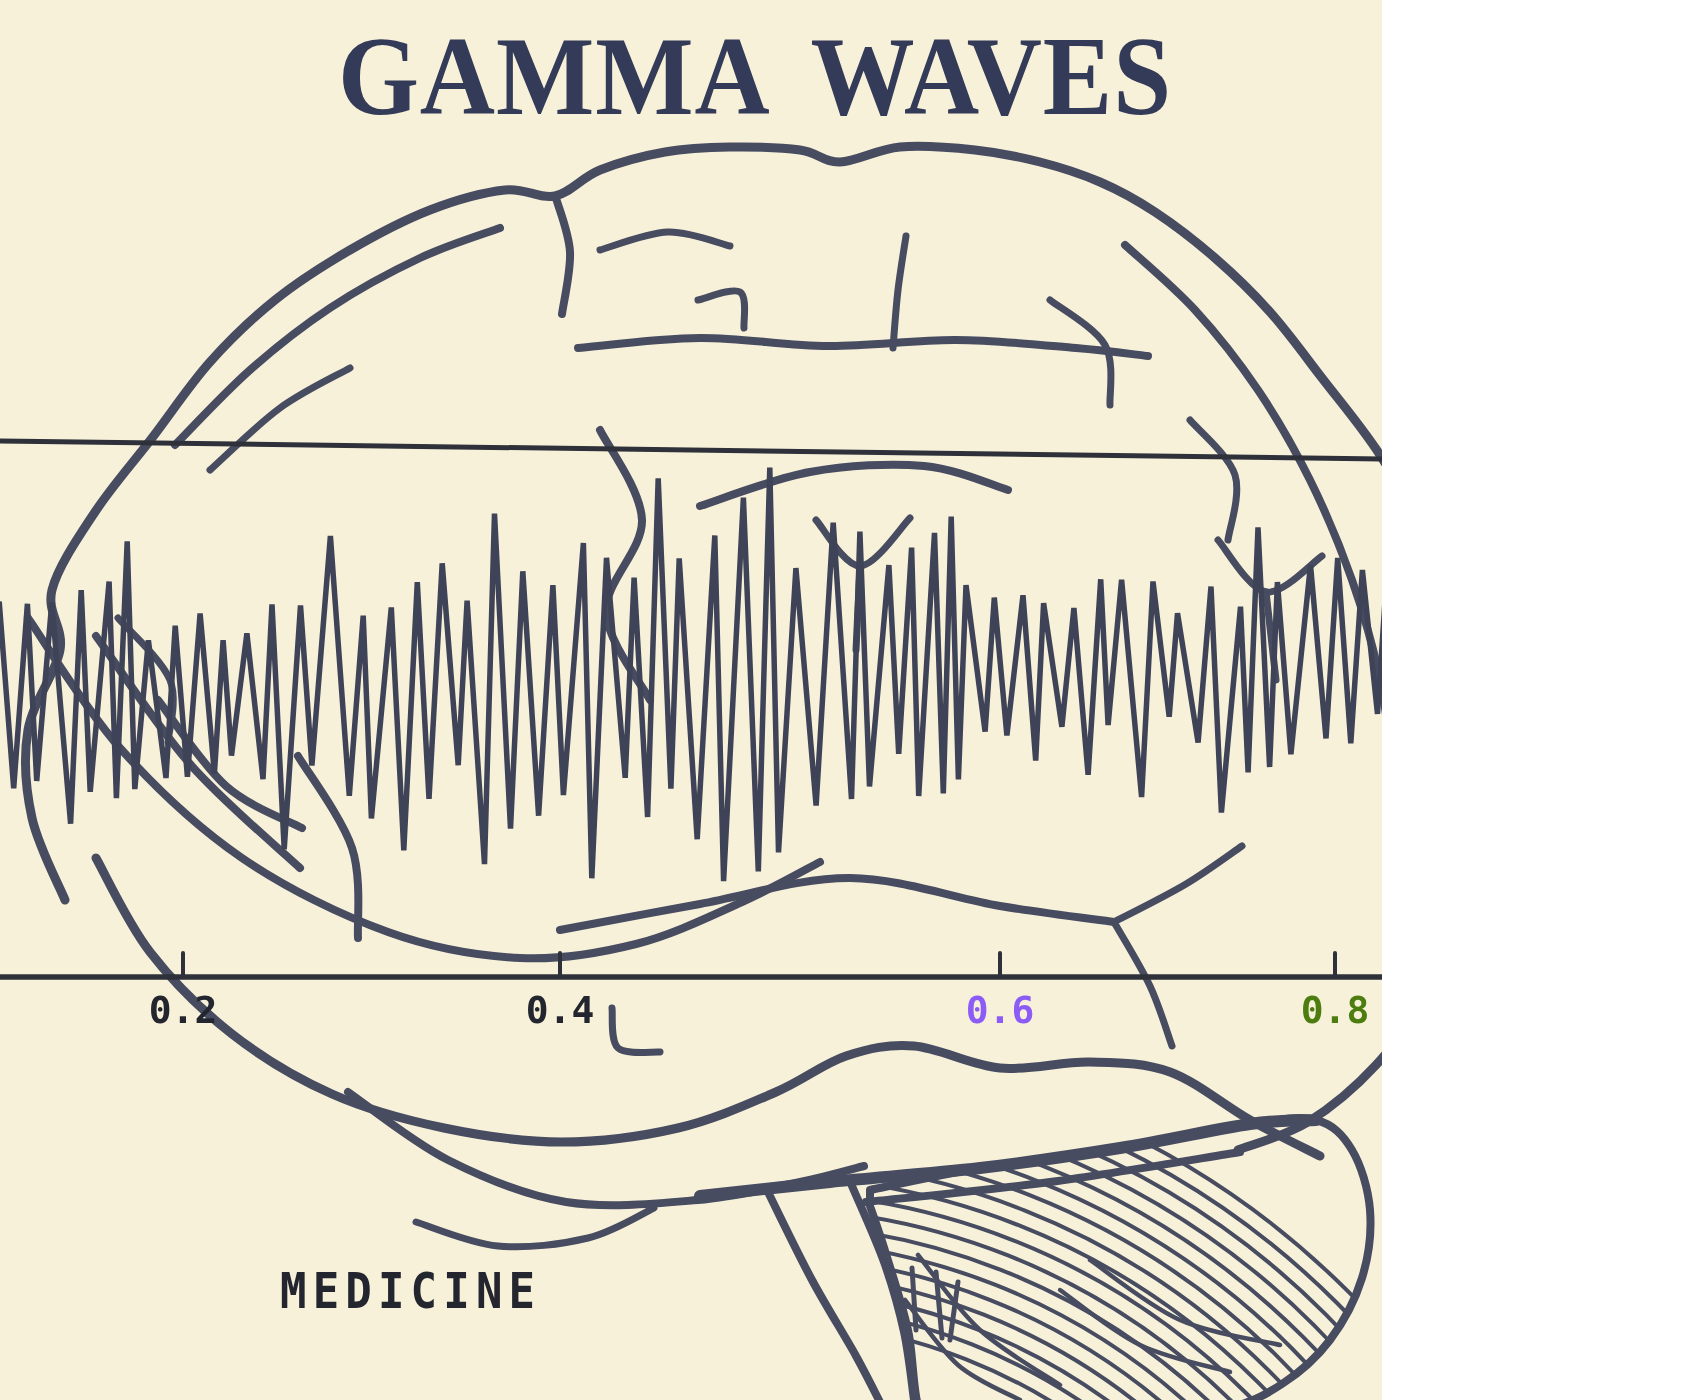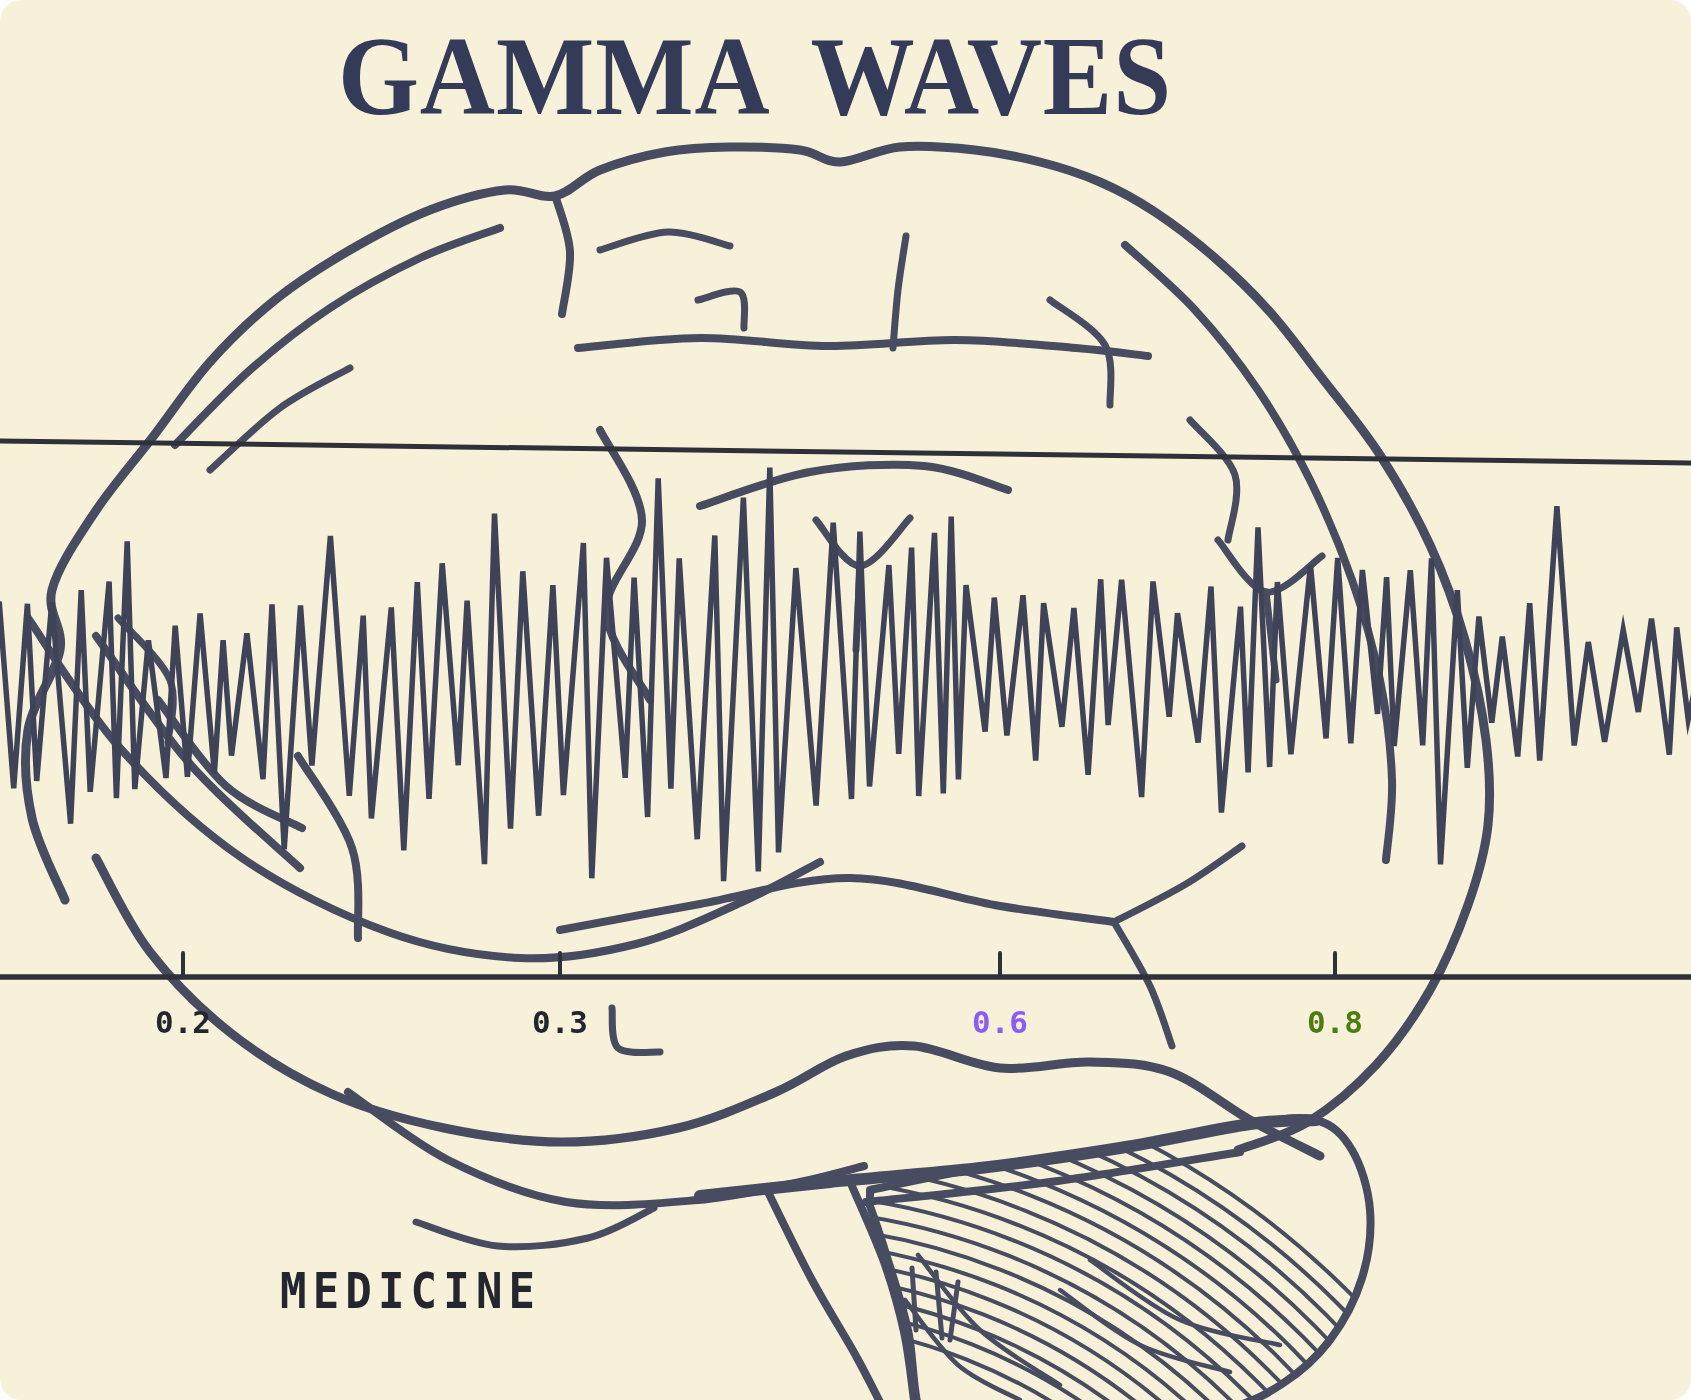--- a/index.html
+++ b/index.html
@@ -1,24 +1,24 @@
 <!DOCTYPE html>
 <html><head>
 <meta charset="utf-8">
 <style>
   html,body{margin:0;padding:0;}
-  .stage{position:relative;width:1691px;height:1400px;overflow:hidden;background:#f8f1da;border-radius:21px;}
+  .stage{position:relative;width:1382px;height:1400px;overflow:hidden;background:#f8f1da;}
   svg{position:absolute;left:0;top:0;}
   .title{position:absolute;left:755px;top:12px;transform:translateX(-50%) scaleX(0.93);
     font-family:"Liberation Serif",serif;font-weight:bold;font-size:112px;
     letter-spacing:1px;word-spacing:22px;white-space:nowrap;}
   .medicine{position:absolute;left:280px;top:1262px;transform:scaleX(0.88);transform-origin:left;
     font-family:"DejaVu Sans Mono",monospace;font-weight:bold;font-size:50px;letter-spacing:7px;}
   .tick-label{position:absolute;transform:translateX(-50%);top:988px;
-    font-family:"DejaVu Sans Mono",monospace;font-weight:bold;font-size:31px;margin-top:16px;}
+    font-family:"DejaVu Sans Mono",monospace;font-weight:bold;font-size:38px;}
 </style>
 </head>
 <body>
 
 <div class="stage" style="background: rgb(248, 241, 218);">
   <svg id="art" width="1691" height="1400" viewBox="0 0 1691 1400">
     <defs>
       <clipPath id="cbclip">
           <path id="cbclip-path" d="M 870 1190 C 888.3 1186.3 938.3 1175.0 980 1168 C 1021.7 1161.0 1075.0 1155.3 1120 1148 C 1165.0 1140.7 1217.3 1128.7 1250 1124 C 1282.7 1119.3 1299.0 1115.7 1316 1120 C 1333.0 1124.3 1343.0 1135.0 1352 1150 C 1361.0 1165.0 1368.3 1188.7 1370 1210 C 1371.7 1231.3 1368.7 1256.3 1362 1278 C 1355.3 1299.7 1343.3 1322.3 1330 1340 C 1316.7 1357.7 1300.0 1372.3 1282 1384 C 1264.0 1395.7 1252.3 1402.3 1222 1410 C 1191.7 1417.7 1140.3 1426.7 1100 1430 C 1059.7 1433.3 1009.3 1431.7 980 1430 C 950.7 1428.3 936.0 1436.7 924 1420 C 912.0 1403.3 914.3 1357.7 908 1330 C 901.7 1302.3 892.3 1274.7 886 1254 C 879.7 1233.3 872.7 1214.0 870 1206 Z"></path>
         </clipPath>
@@ -94,18 +94,18 @@
         <path d="M 1000 953 L 1000 975" fill="none" stroke="#2e3139" stroke-width="4" stroke-linecap="round" stroke-linejoin="round"></path>
         <path d="M 1335 953 L 1335 975" fill="none" stroke="#2e3139" stroke-width="4" stroke-linecap="round" stroke-linejoin="round"></path>
       </g>
     <g id="g-wave">
         <path d="M -15 700 L -0.8 601.6 L 13.7 788.4 L 27.4 603.8 L 36.7 780.9 L 51.8 602.5 L 70.6 823.7 L 81.2 590.0 L 90.2 791.8 L 109.1 581.6 L 116.4 798.2 L 127.2 541.4 L 134.8 789.1 L 148.4 640.3 L 166.0 778.0 L 175.2 625.6 L 187.4 776.7 L 200.1 613.5 L 214.4 773.4 L 223.1 640.1 L 231.5 755.6 L 246.9 633.3 L 263.0 779.1 L 272.0 604.3 L 284.2 849.2 L 300.5 605.5 L 311.9 765.6 L 330.4 536.0 L 349.3 795.9 L 363.2 615.6 L 371.4 818.5 L 391.3 607.4 L 403.8 850.4 L 417.3 582.1 L 429.0 798.9 L 442.2 563.3 L 458.2 765.2 L 467.1 600.7 L 484.5 864.1 L 494.5 513.6 L 510.5 828.6 L 522.8 571.3 L 538.6 815.7 L 552.9 585.1 L 563.4 795.0 L 583.4 543.0 L 591.8 878.3 L 606.5 557.8 L 625.2 777.8 L 634.1 577.7 L 647.6 817.0 L 658.2 478.3 L 670.9 788.7 L 679.2 558.4 L 697.2 839.2 L 714.8 535.5 L 723.6 881.2 L 743.4 497.7 L 758.3 871.5 L 769.8 467.5 L 778.5 852.4 L 795.9 568.1 L 816.1 805.5 L 833.2 522.6 L 851.5 799.0 L 859.9 531.7 L 869.5 786.4 L 888.9 565.1 L 898.7 753.8 L 911.6 547.7 L 918.7 796.0 L 934.5 532.8 L 943.3 793.3 L 951.2 516.6 L 958.4 779.5 L 966.0 585.1 L 985.1 731.6 L 994.3 597.6 L 1006.9 735.4 L 1023.0 595.2 L 1035.7 760.5 L 1043.6 603.1 L 1061.9 726.8 L 1073.9 608.0 L 1088.1 774.8 L 1100.7 579.3 L 1108.1 725.0 L 1121.6 579.8 L 1141.6 797.1 L 1153.0 581.5 L 1169.2 716.7 L 1177.5 613.1 L 1198.1 742.5 L 1211.0 586.6 L 1221.4 812.6 L 1240.5 606.7 L 1248.1 772.4 L 1258.0 527.4 L 1269.6 767.0 L 1277.4 582.0 L 1290.9 754.3 L 1310.5 565.0 L 1326.0 738.4 L 1337.7 557.9 L 1350.8 743.3 L 1362.4 570.0 L 1377.5 713.9 L 1386.6 577.1 L 1394.2 746.1 L 1410.3 570.2 L 1422.7 745.4 L 1431.5 558.5 L 1440.5 864.4 L 1457.3 590.1 L 1467.3 767.8 L 1478.9 616.5 L 1491.8 722.6 L 1502.3 636.5 L 1517.7 756.5 L 1529.7 603.2 L 1539.7 760.5 L 1556.9 506.2 L 1574.2 745.5 L 1588.3 642.0 L 1604.6 741.9 L 1623.2 630.0 L 1638.3 711.9 L 1651.5 618.7 L 1669.3 754.6 L 1676.7 627.3 L 1688.2 719.3 L 1702.2 655.3 L 1723.1 717.9" fill="none" stroke="#3f4357" stroke-width="5.5" stroke-linecap="round" stroke-linejoin="miter" stroke-miterlimit="6"></path>
       </g>
   </svg>
   <div class="title" style="color: rgb(51, 59, 88);">GAMMA WAVES</div>
   <div id="ticks">
       <div class="tick-label" style="left: 183px; color: rgb(35, 38, 46);">0.2</div>
-      <div class="tick-label" style="left: 560px; color: rgb(35, 38, 46);">0.3</div>
+      <div class="tick-label" style="left: 560px; color: rgb(35, 38, 46);">0.4</div>
       <div class="tick-label" style="left: 1000px; color: #8b5cf6;">0.6</div>
       <div class="tick-label" style="left: 1335px; color: #4d7c0f;">0.8</div>
     </div>
   <div class="medicine" style="color: rgb(35, 38, 46);">MEDICINE</div>
 </div>
 
 </body></html>

